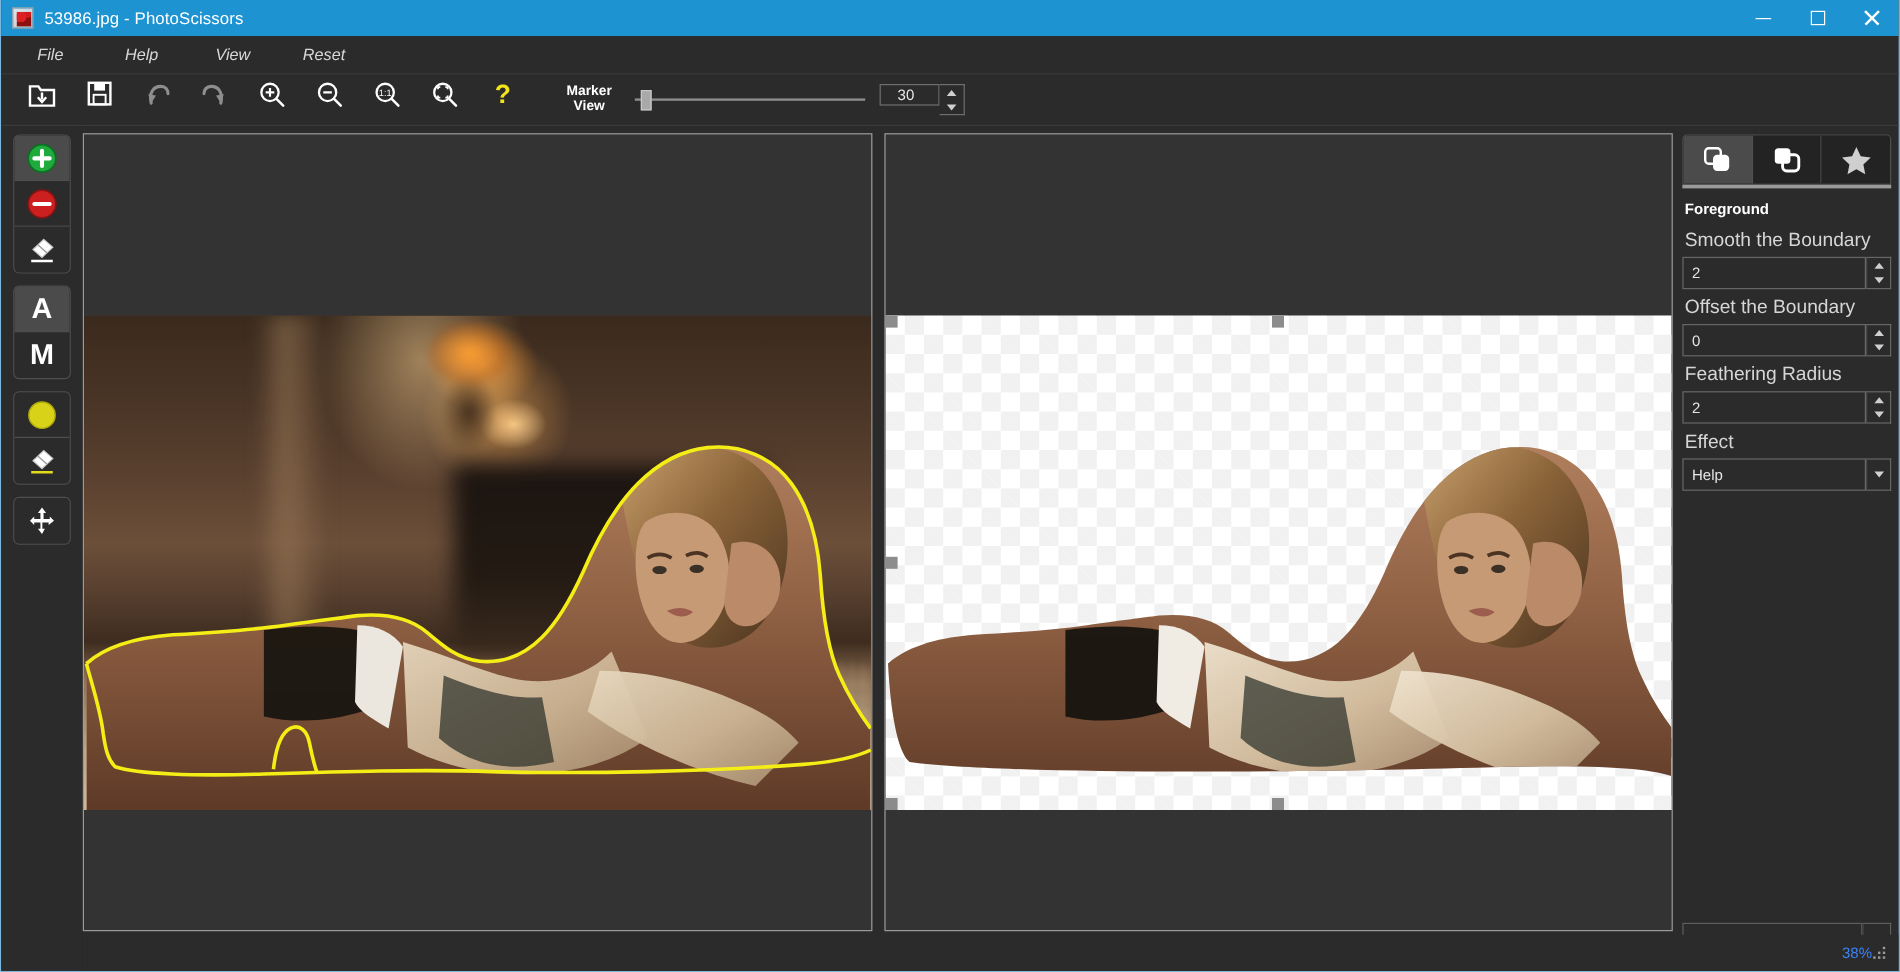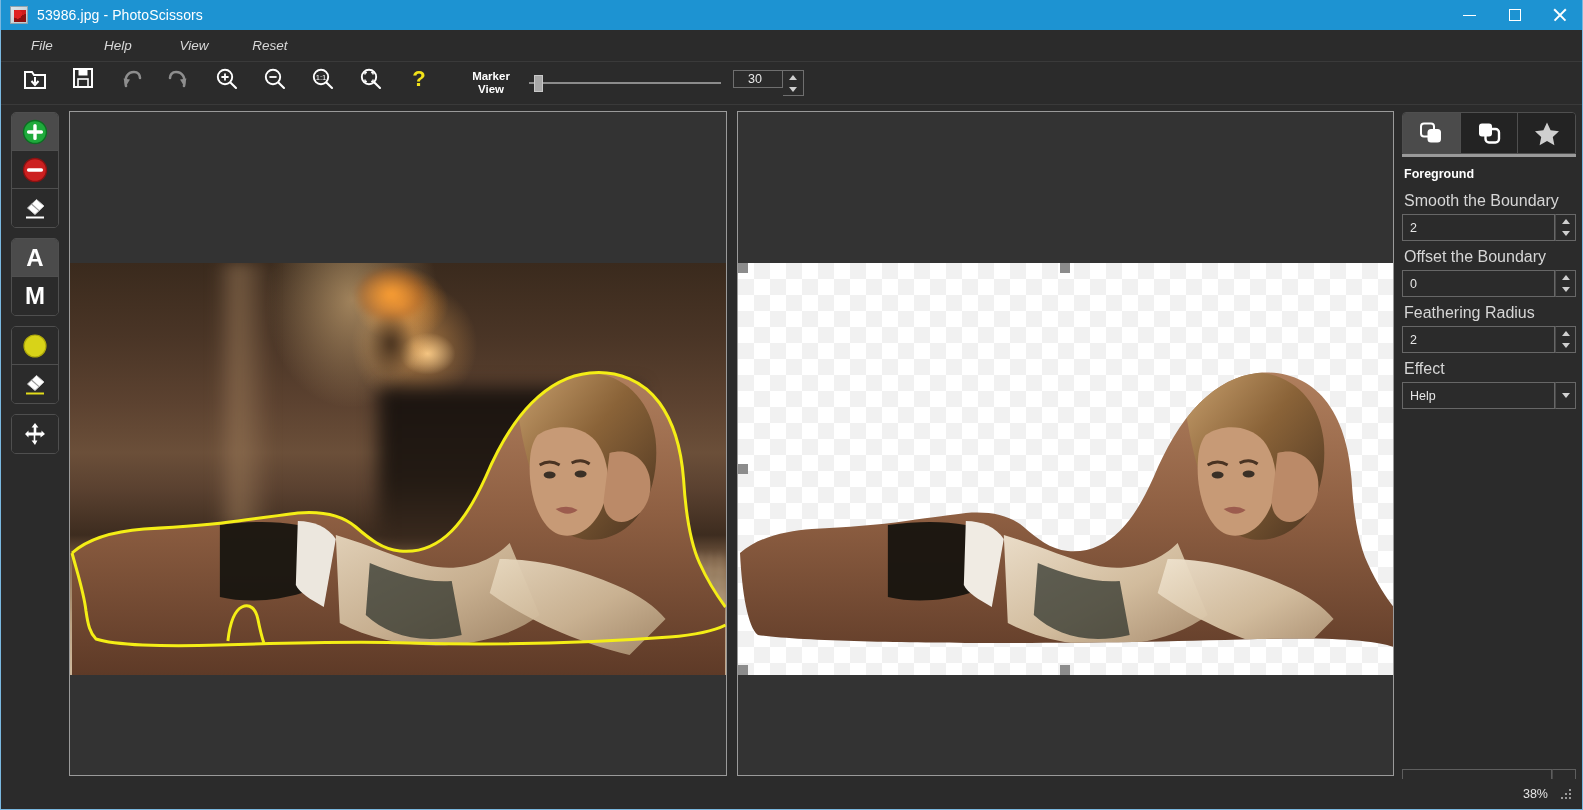--- a/index.html
+++ b/index.html
@@ -402,23 +402,23 @@
   
   .statusbar {
     position: absolute;
     left: 68px; right: 0; bottom: 0;
     height: 30px;
     background: #2b2b2b;
     display: flex; align-items: center; justify-content: flex-end;
     padding-right: 10px;
   }
   .zoom-text {
-    color: #e5e5e5;
+    color: #3b82f6;
     font-size: 12.5px;
-    margin-right: 12px;
+    margin-right: 0;
   }
   .grip {
     width: 12px; height: 12px;
     position: relative;
   }
   .grip i {
     position: absolute;
     width: 2px; height: 2px;
     background: #9a9a9a;
   }

